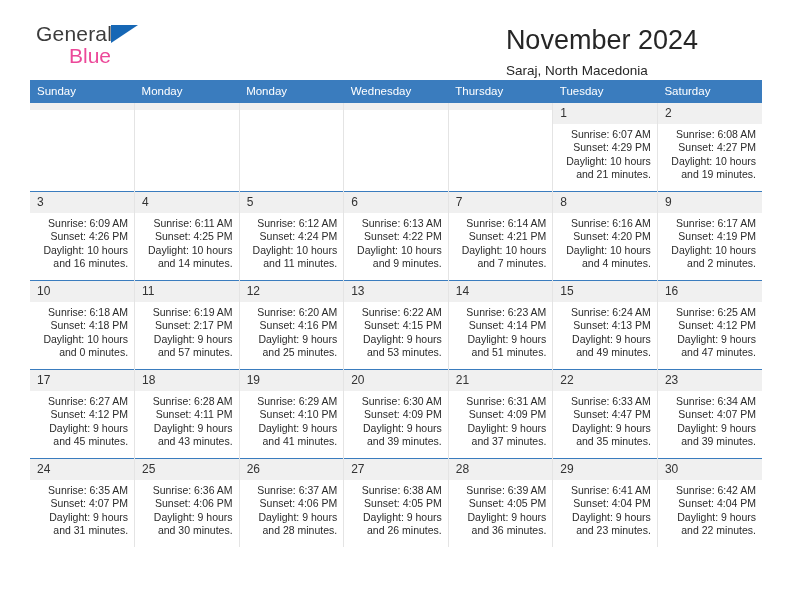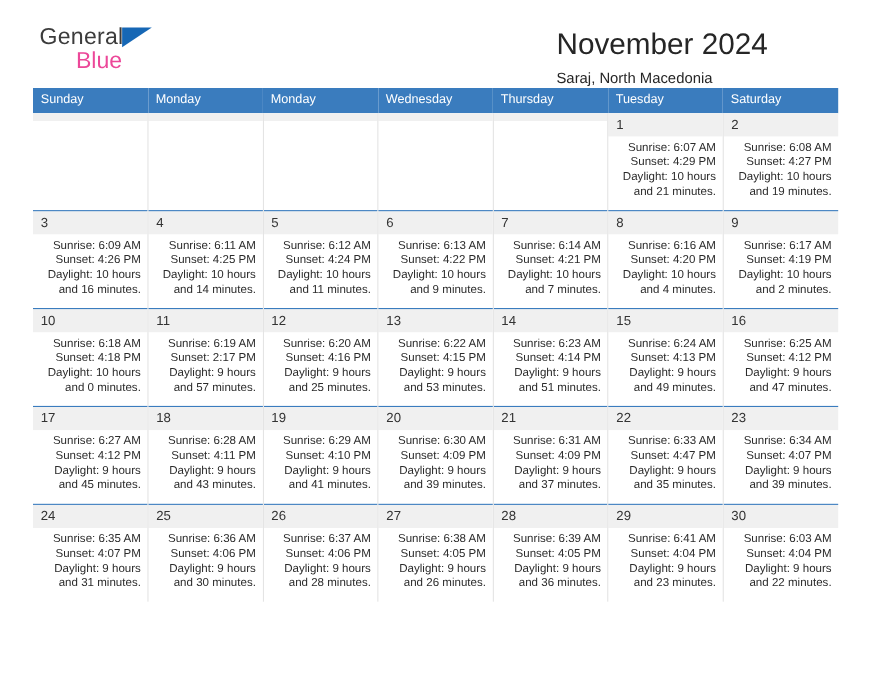--- a/index.html
+++ b/index.html
@@ -517,21 +517,21 @@
                 <div>Sunset: 4:04 PM</div>
                 <div>Daylight: 9 hours</div>
                 <div>and 23 minutes.</div>
               </div>
             </div>
           </td>
           <td>
             <div class="cell-inner">
               <div class="daynum">30</div>
               <div class="details">
-                <div>Sunrise: 6:03 AM</div>
+                <div>Sunrise: 6:42 AM</div>
                 <div>Sunset: 4:04 PM</div>
                 <div>Daylight: 9 hours</div>
                 <div>and 22 minutes.</div>
               </div>
             </div>
           </td>
         </tr>
       </tbody>
   </table>
 

